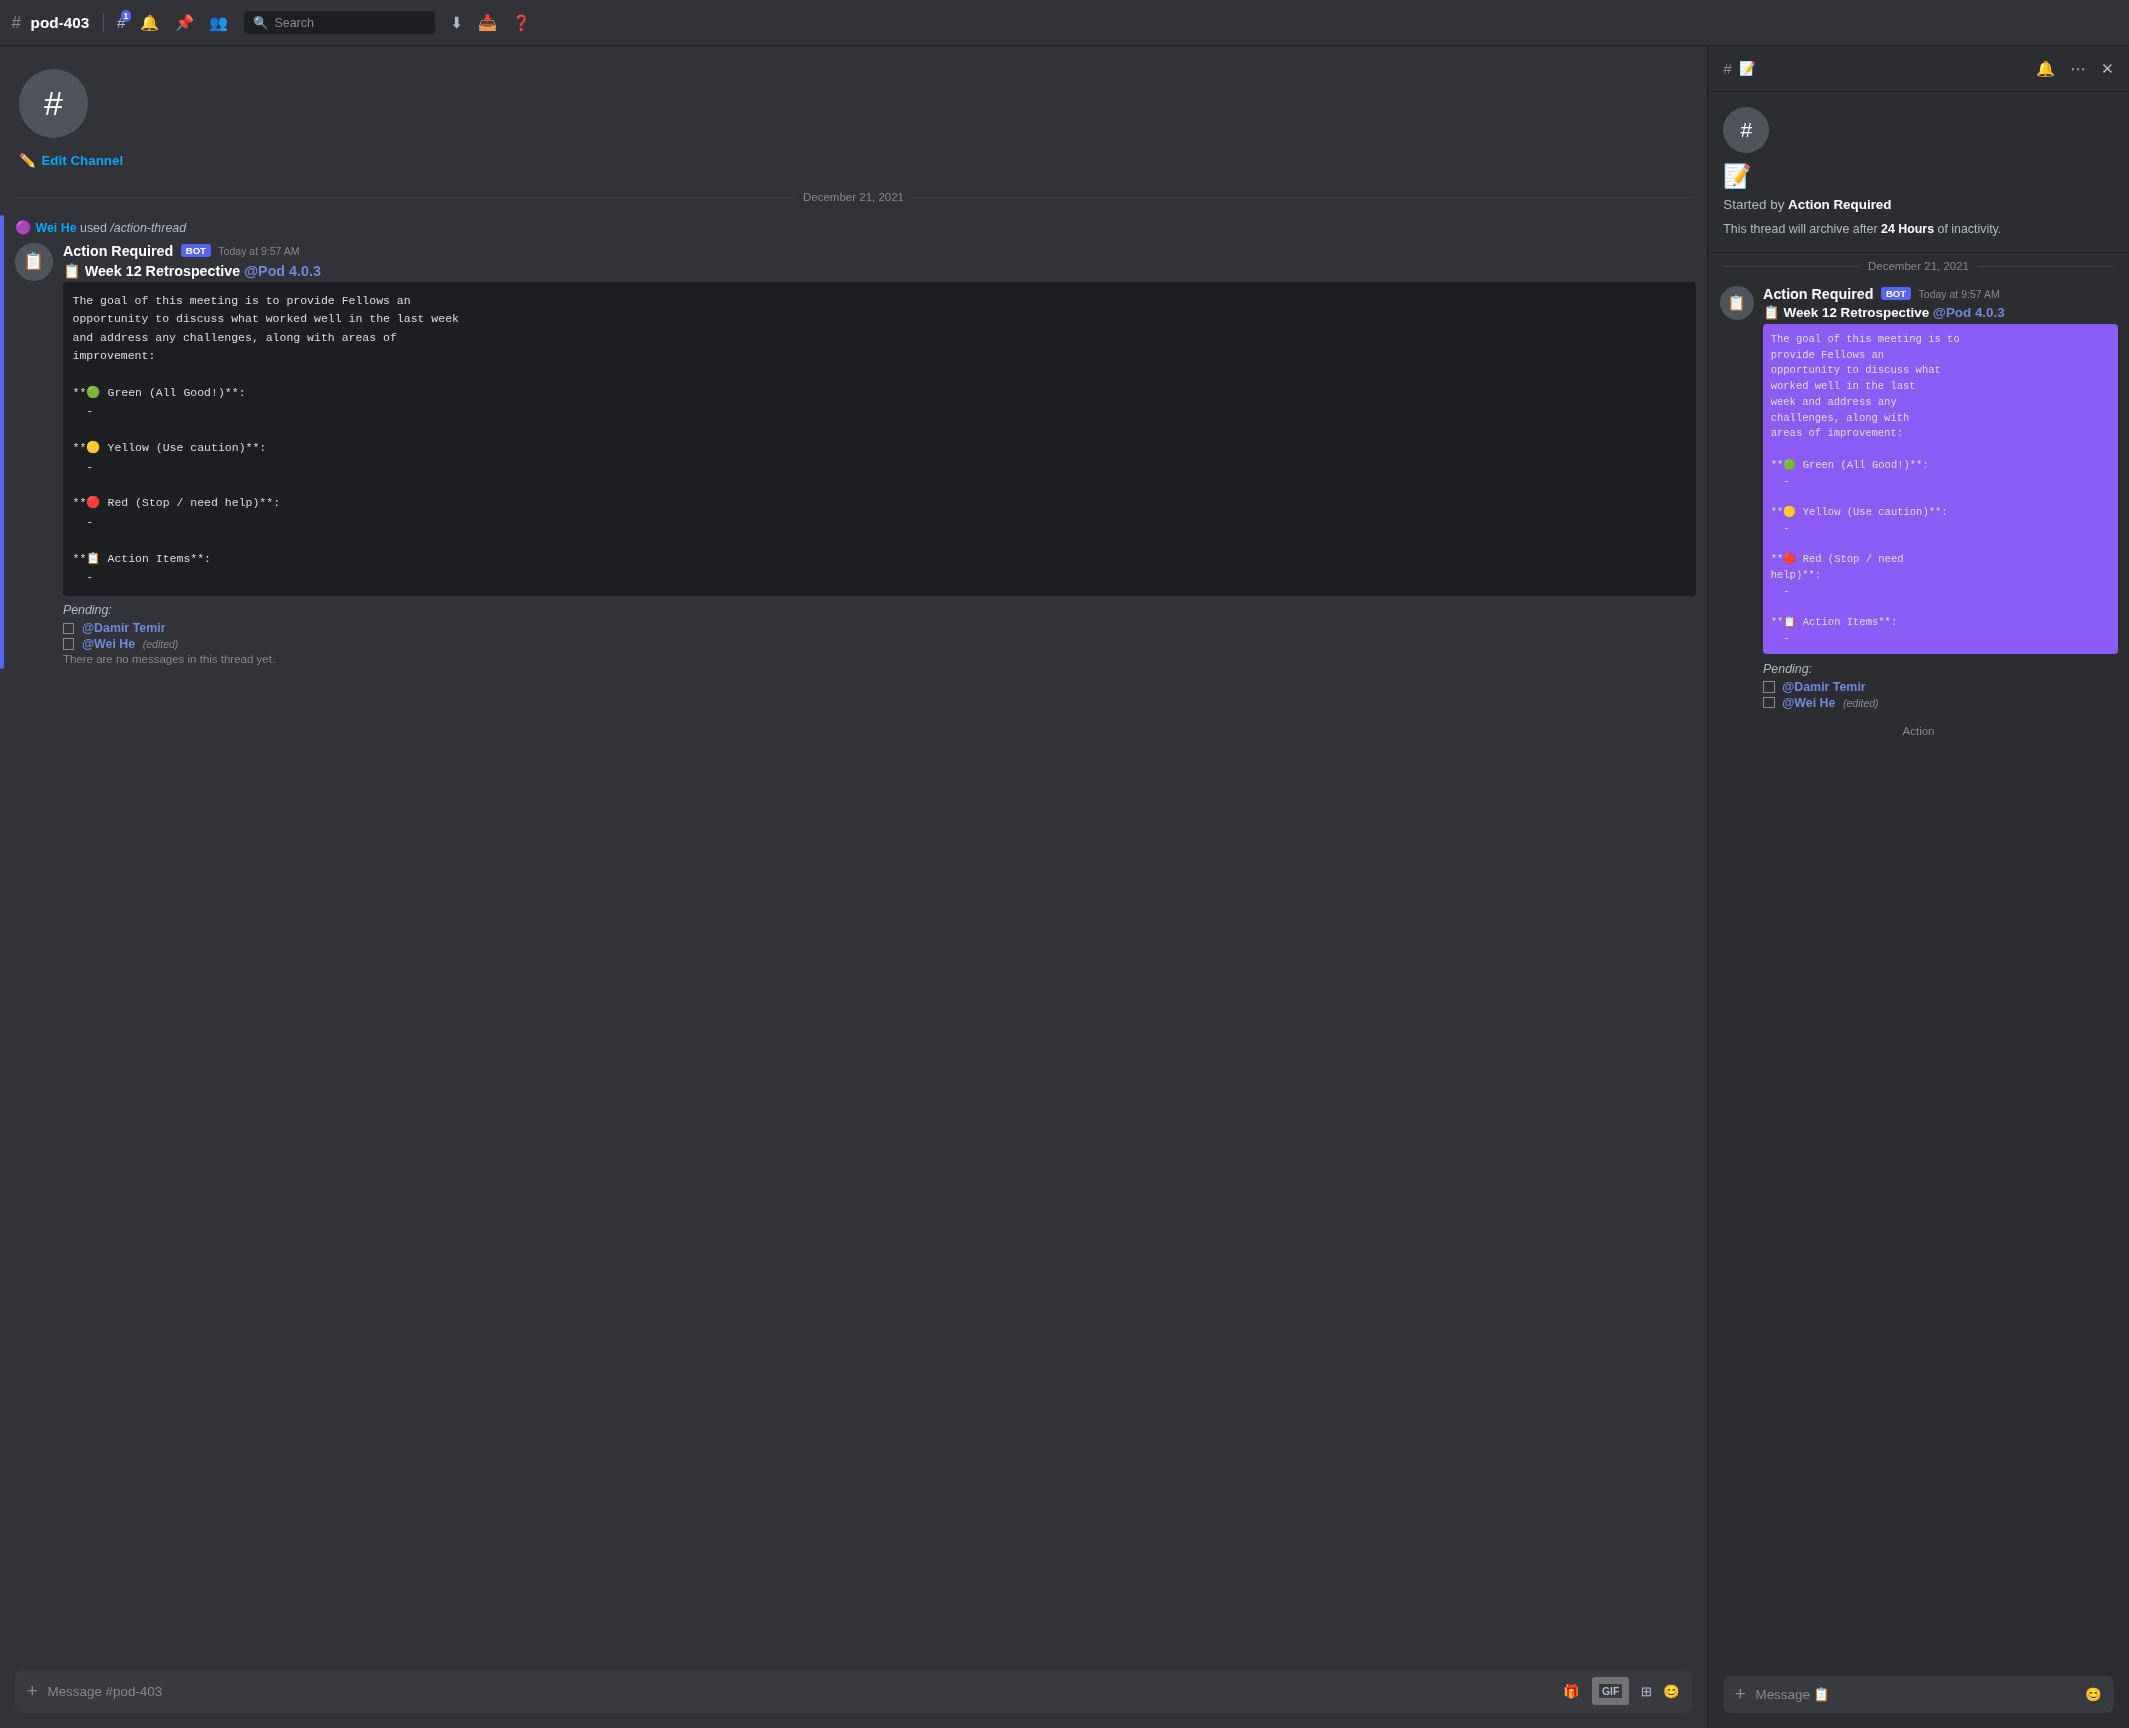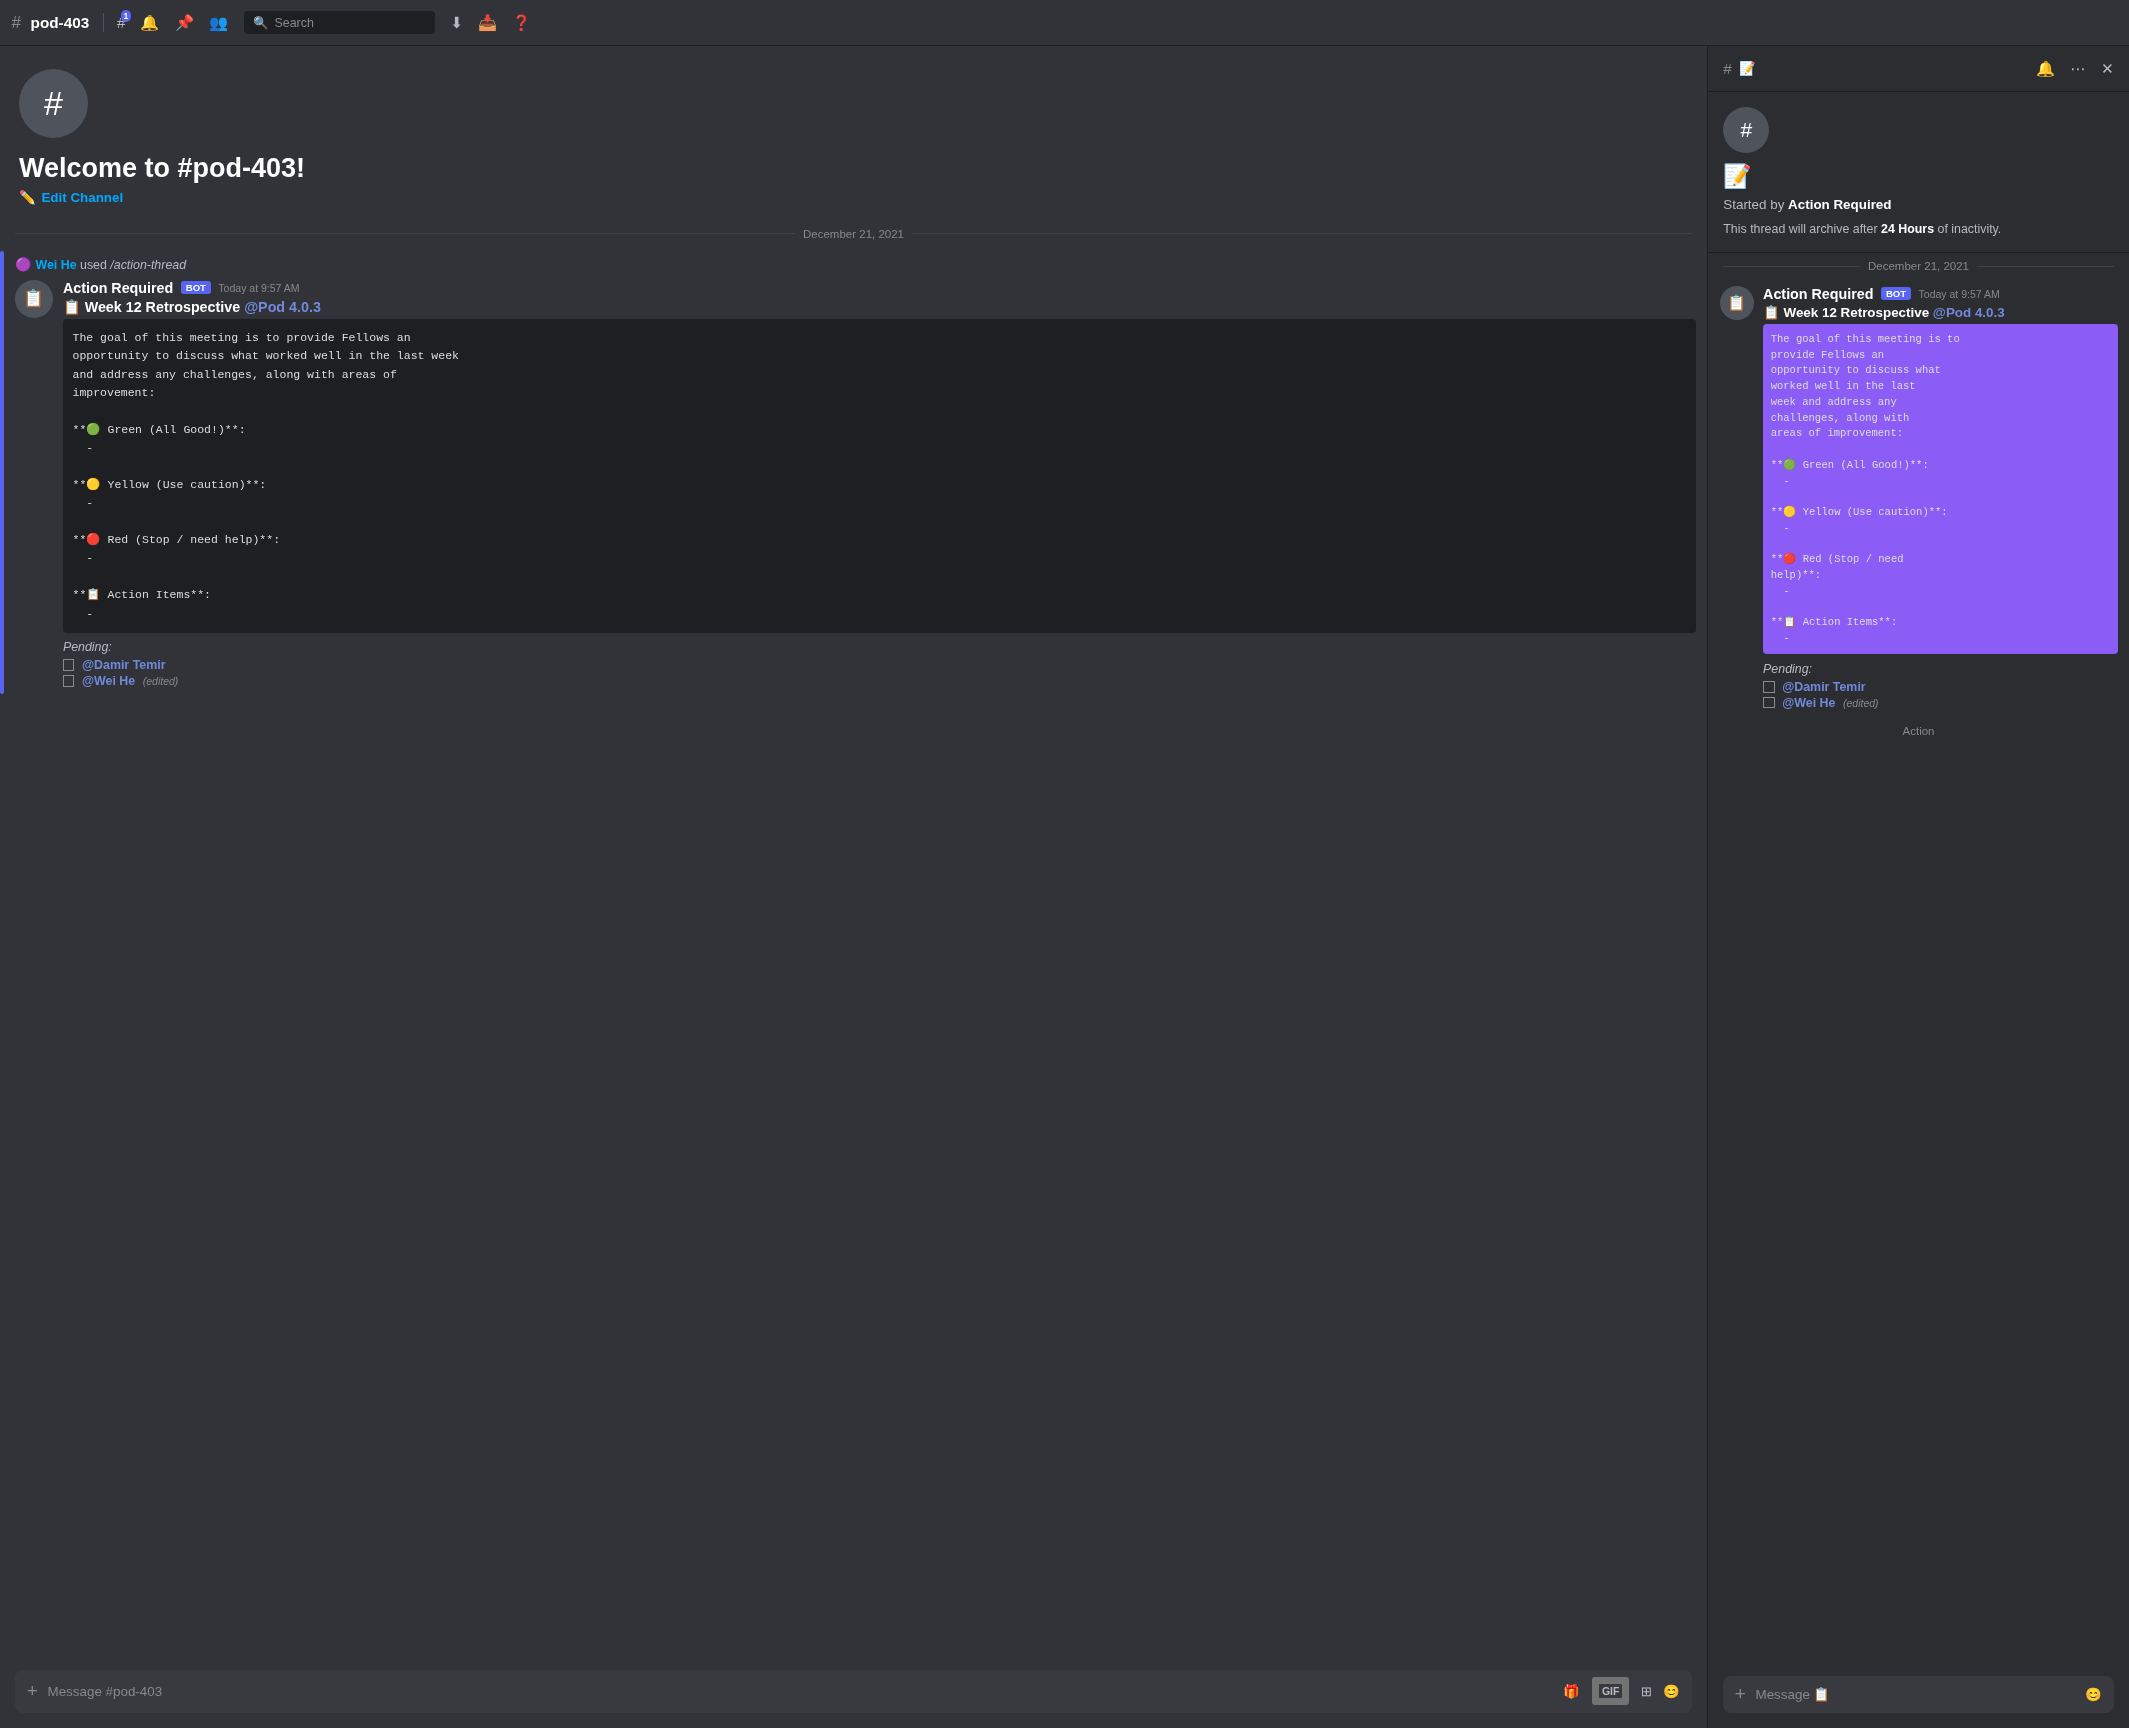--- a/index.html
+++ b/index.html
@@ -444,21 +444,20 @@
 
   <div class="main-area">
 
     <div class="left-panel">
       <div class="messages-scroll">
 
         <div class="channel-intro">
           <div class="channel-icon-large">
             <span>#</span>
           </div>
-          <div class="channel-welcome-title">Welcome to #pod-403!</div>
           <div class="edit-channel-btn">
             <span>✏️</span>
             <span>Edit Channel</span>
           </div>
         </div>
 
         <div class="date-divider">
           <span>December 21, 2021</span>
         </div>
 
@@ -510,20 +509,21 @@
                     <span class="pending-mention">@Damir Temir</span>
                   </div>
                   <div class="pending-item">
                     <div class="pending-checkbox"></div>
                     <span class="pending-mention">@Wei He</span>
                     <span class="pending-edited">(edited)</span>
                   </div>
                 </div>
 
                 <div>
+                  <div class="see-thread-sub">There are no messages in this thread yet.</div>
                 </div>
               </div>
             </div>
           </div>
         </div>
       </div>
 
       <div class="message-input-bar">
         <div class="input-plus">+</div>
         <div class="input-text">Message #pod-403</div>

